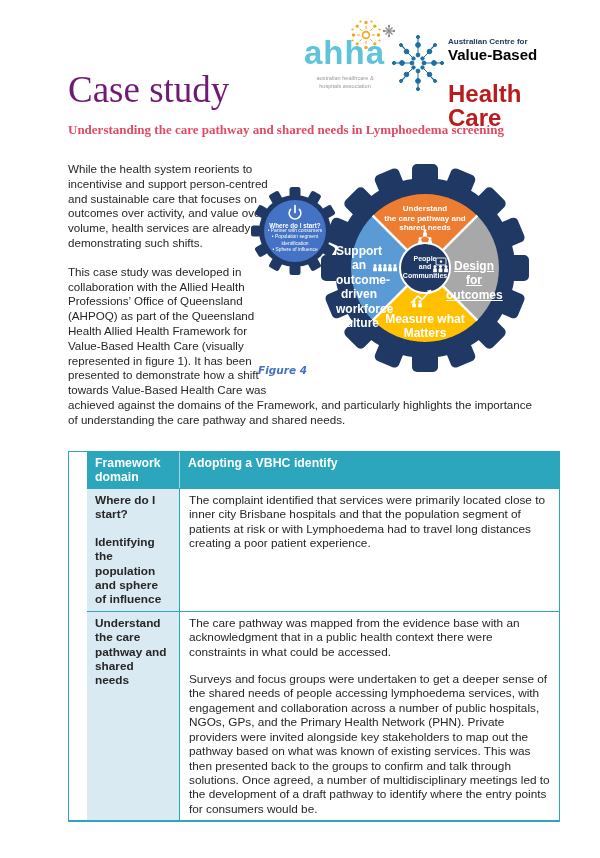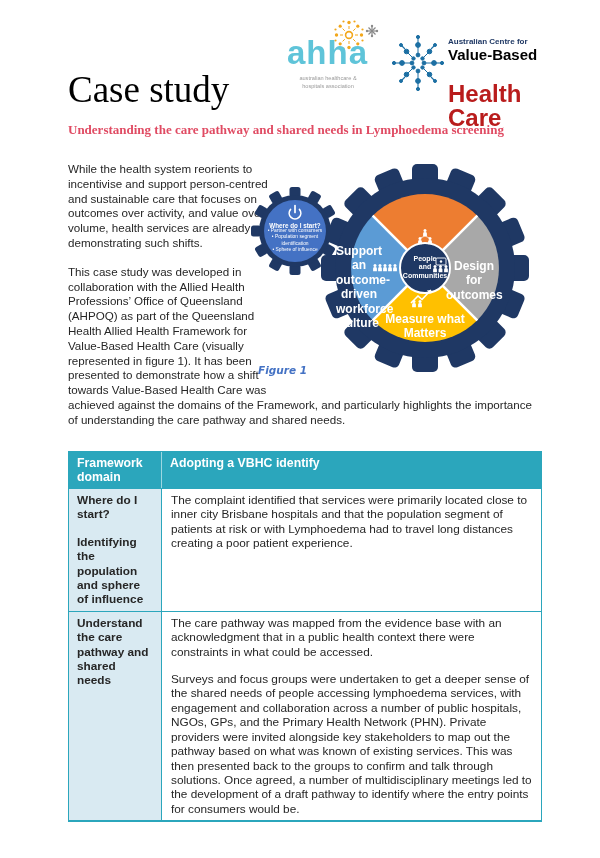--- a/index.html
+++ b/index.html
@@ -1,61 +1,61 @@
 <!DOCTYPE html>
 <html><head>
 <meta charset="utf-8">
 <style>
   html,body{margin:0;padding:0;background:#fff;}
   .page{position:relative;width:600px;height:858px;background:#fff;overflow:hidden;
         font-family:"Liberation Sans",sans-serif;color:#262626;}
 
   
-  .ahha-logo{position:absolute;left:287px;top:18px;width:100px;height:72px;}
+  .ahha-logo{position:absolute;left:304px;top:18px;width:100px;height:72px;}
   .ahha-word{position:absolute;left:0;top:18px;font-size:33px;font-weight:bold;
              color:#5fc4d9;letter-spacing:1px;line-height:1;font-family:"Liberation Sans",sans-serif;}
   .ahha-tag{position:absolute;left:0;top:57px;width:82px;font-size:5.6px;line-height:1.35;
             color:#9a9a9a;text-align:center;white-space:pre-line;}
   .ahha-burst{position:absolute;left:45px;top:0;}
   .acv-logo{position:absolute;left:392px;top:34px;width:180px;height:60px;}
   .acv-icon{position:absolute;left:0;top:0;}
   .acv-l1{position:absolute;left:56px;top:3px;font-size:8px;font-weight:bold;color:#1f3864;}
   .acv-l2{position:absolute;left:56px;top:13px;font-size:15px;font-weight:bold;color:#000000;line-height:1;}
   .acv-l3{position:absolute;left:56px;top:48px;font-size:24px;font-weight:bold;color:#b91c1c;line-height:1;}
 
   
   .title{position:absolute;left:68px;top:70px;font-family:"Liberation Serif",serif;
-         font-size:37px;color:#000000;line-height:1.1;}
+         font-size:37px;color:#701a75;line-height:1.1;}
   .heading{position:absolute;left:68px;top:117px;width:466px;font-family:"Liberation Serif",serif;
            font-size:13px;font-weight:bold;color:#e04b63;line-height:26px;}
 
   
   .intro{position:absolute;left:68px;top:162px;width:472px;font-size:11.6px;line-height:14.8px;}
   .intro p{margin:0 0 14px 0;}
   .fig-float{float:right;width:270px;height:230px;position:relative;}
   .fig-wrap{position:absolute;left:-34px;top:0;width:330px;height:230px;}
   .fig-wrap svg{position:absolute;left:0;top:0;}
   .q-label{position:absolute;color:#fff;font-weight:bold;font-size:12px;line-height:1.2;
            text-align:center;white-space:pre-line;}
   .q-top{left:127px;top:42px;width:124px;font-size:8px;}
-  .q-right{left:210px;top:97px;width:56px;}
+  .q-right{left:210px;top:97px;width:56px;text-decoration:underline;}
   .q-bottom{left:149px;top:150px;width:80px;}
   .q-left{left:100px;top:82px;width:46px;}
   .q-center{left:161px;top:93px;width:56px;font-size:7px;}
   .sg-title{position:absolute;left:31px;top:57px;width:56px;color:#fff;font-weight:bold;
             font-size:6.3px;text-align:center;}
   .sg-bullets{position:absolute;left:30px;top:66px;width:58px;color:#fff;font-size:4.9px;
               line-height:1.3;text-align:center;}
   .sg-bullets div::before{content:"• ";}
   .fig-caption{position:absolute;left:22px;top:201px;font-family:"DejaVu Sans",sans-serif;
                font-style:italic;font-weight:bold;font-size:10.5px;color:#4472c4;}
 
   
   .vbhc-table{position:absolute;left:68px;top:451px;width:472px;
-              border:1px solid #2ba6bc;border-bottom-width:2px;font-size:11.8px;line-height:14.4px;}
+              border:1px solid #2ba6bc;border-bottom-width:2px;font-size:11.8px;line-height:14.4px;padding-left:18px;}
   .t-head{display:flex;background:#2ba6bc;color:#fff;font-weight:bold;font-size:12.3px;line-height:13.5px;}
   .t-head .hc{padding:5px 8px 4px 8px;}
   .t-head .hc1{width:76px;border-right:1px solid rgba(255,255,255,.55);}
   .t-head .hc2{flex:1;}
   .t-row{display:flex;border-top:1px solid #2ba6bc;}
   .cell-domain{width:76px;background:#d9eaf2;border-right:1px solid #2ba6bc;
                font-weight:bold;padding:4px 8px;}
   .cell-domain .dl + .dl{margin-top:13px;}
   .cell-body{flex:1;padding:4px 9px;background:#fff;}
   .cell-body .tp + .tp{margin-top:13px;}
@@ -262,39 +262,42 @@
           </g>
           <g>
             <rect x="200" y="96" width="10" height="7" rx="1" fill="none" stroke="#fff" stroke-width="0.9"></rect>
             <circle cx="205" cy="99.5" r="1.2" fill="#fff"></circle>
             <use href="#pp" x="199" y="107"></use>
               <use href="#pp" x="204.5" y="107"></use>
               <use href="#pp" x="210" y="107"></use>
           </g>
         </svg>
 
+        <div class="q-label q-top">Understand
+the care pathway and
+shared needs</div>
         <div class="q-label q-right">Design for
 outcomes</div>
         <div class="q-label q-bottom">Measure what
 Matters</div>
         <div class="q-label q-left">Support an
 outcome-
 driven
 workforce
 culture</div>
         <div class="q-label q-center">People
 and
 Communities</div>
         <div class="sg-title">Where do I start?</div>
         <div class="sg-bullets">
           <div>Partner with consumers</div>
           <div>Population segment identification</div>
           <div>Sphere of influence</div>
         </div>
-        <div class="fig-caption">Figure 1</div>
+        <div class="fig-caption">Figure 4</div>
       </div>
     </div>
     <p>While the health system reorients to incentivise and support person-centred and sustainable care that focuses on outcomes over activity, and value over volume, health services are already demonstrating such shifts.</p>
     <p>This case study was developed in collaboration with the Allied Health Professions’ Office of Queensland (AHPOQ) as part of the Queensland Health Allied Health Framework for Value-Based Health Care (visually represented in figure 1). It has been presented to demonstrate how a shift towards Value-Based Health Care was achieved against the domains of the Framework, and particularly highlights the importance of understanding the care pathway and shared needs.</p>
   </div>
 
   <div class="vbhc-table">
     <div class="t-head">
       <div class="hc hc1">Framework domain</div>
       <div class="hc hc2">Adopting a VBHC identify</div>

